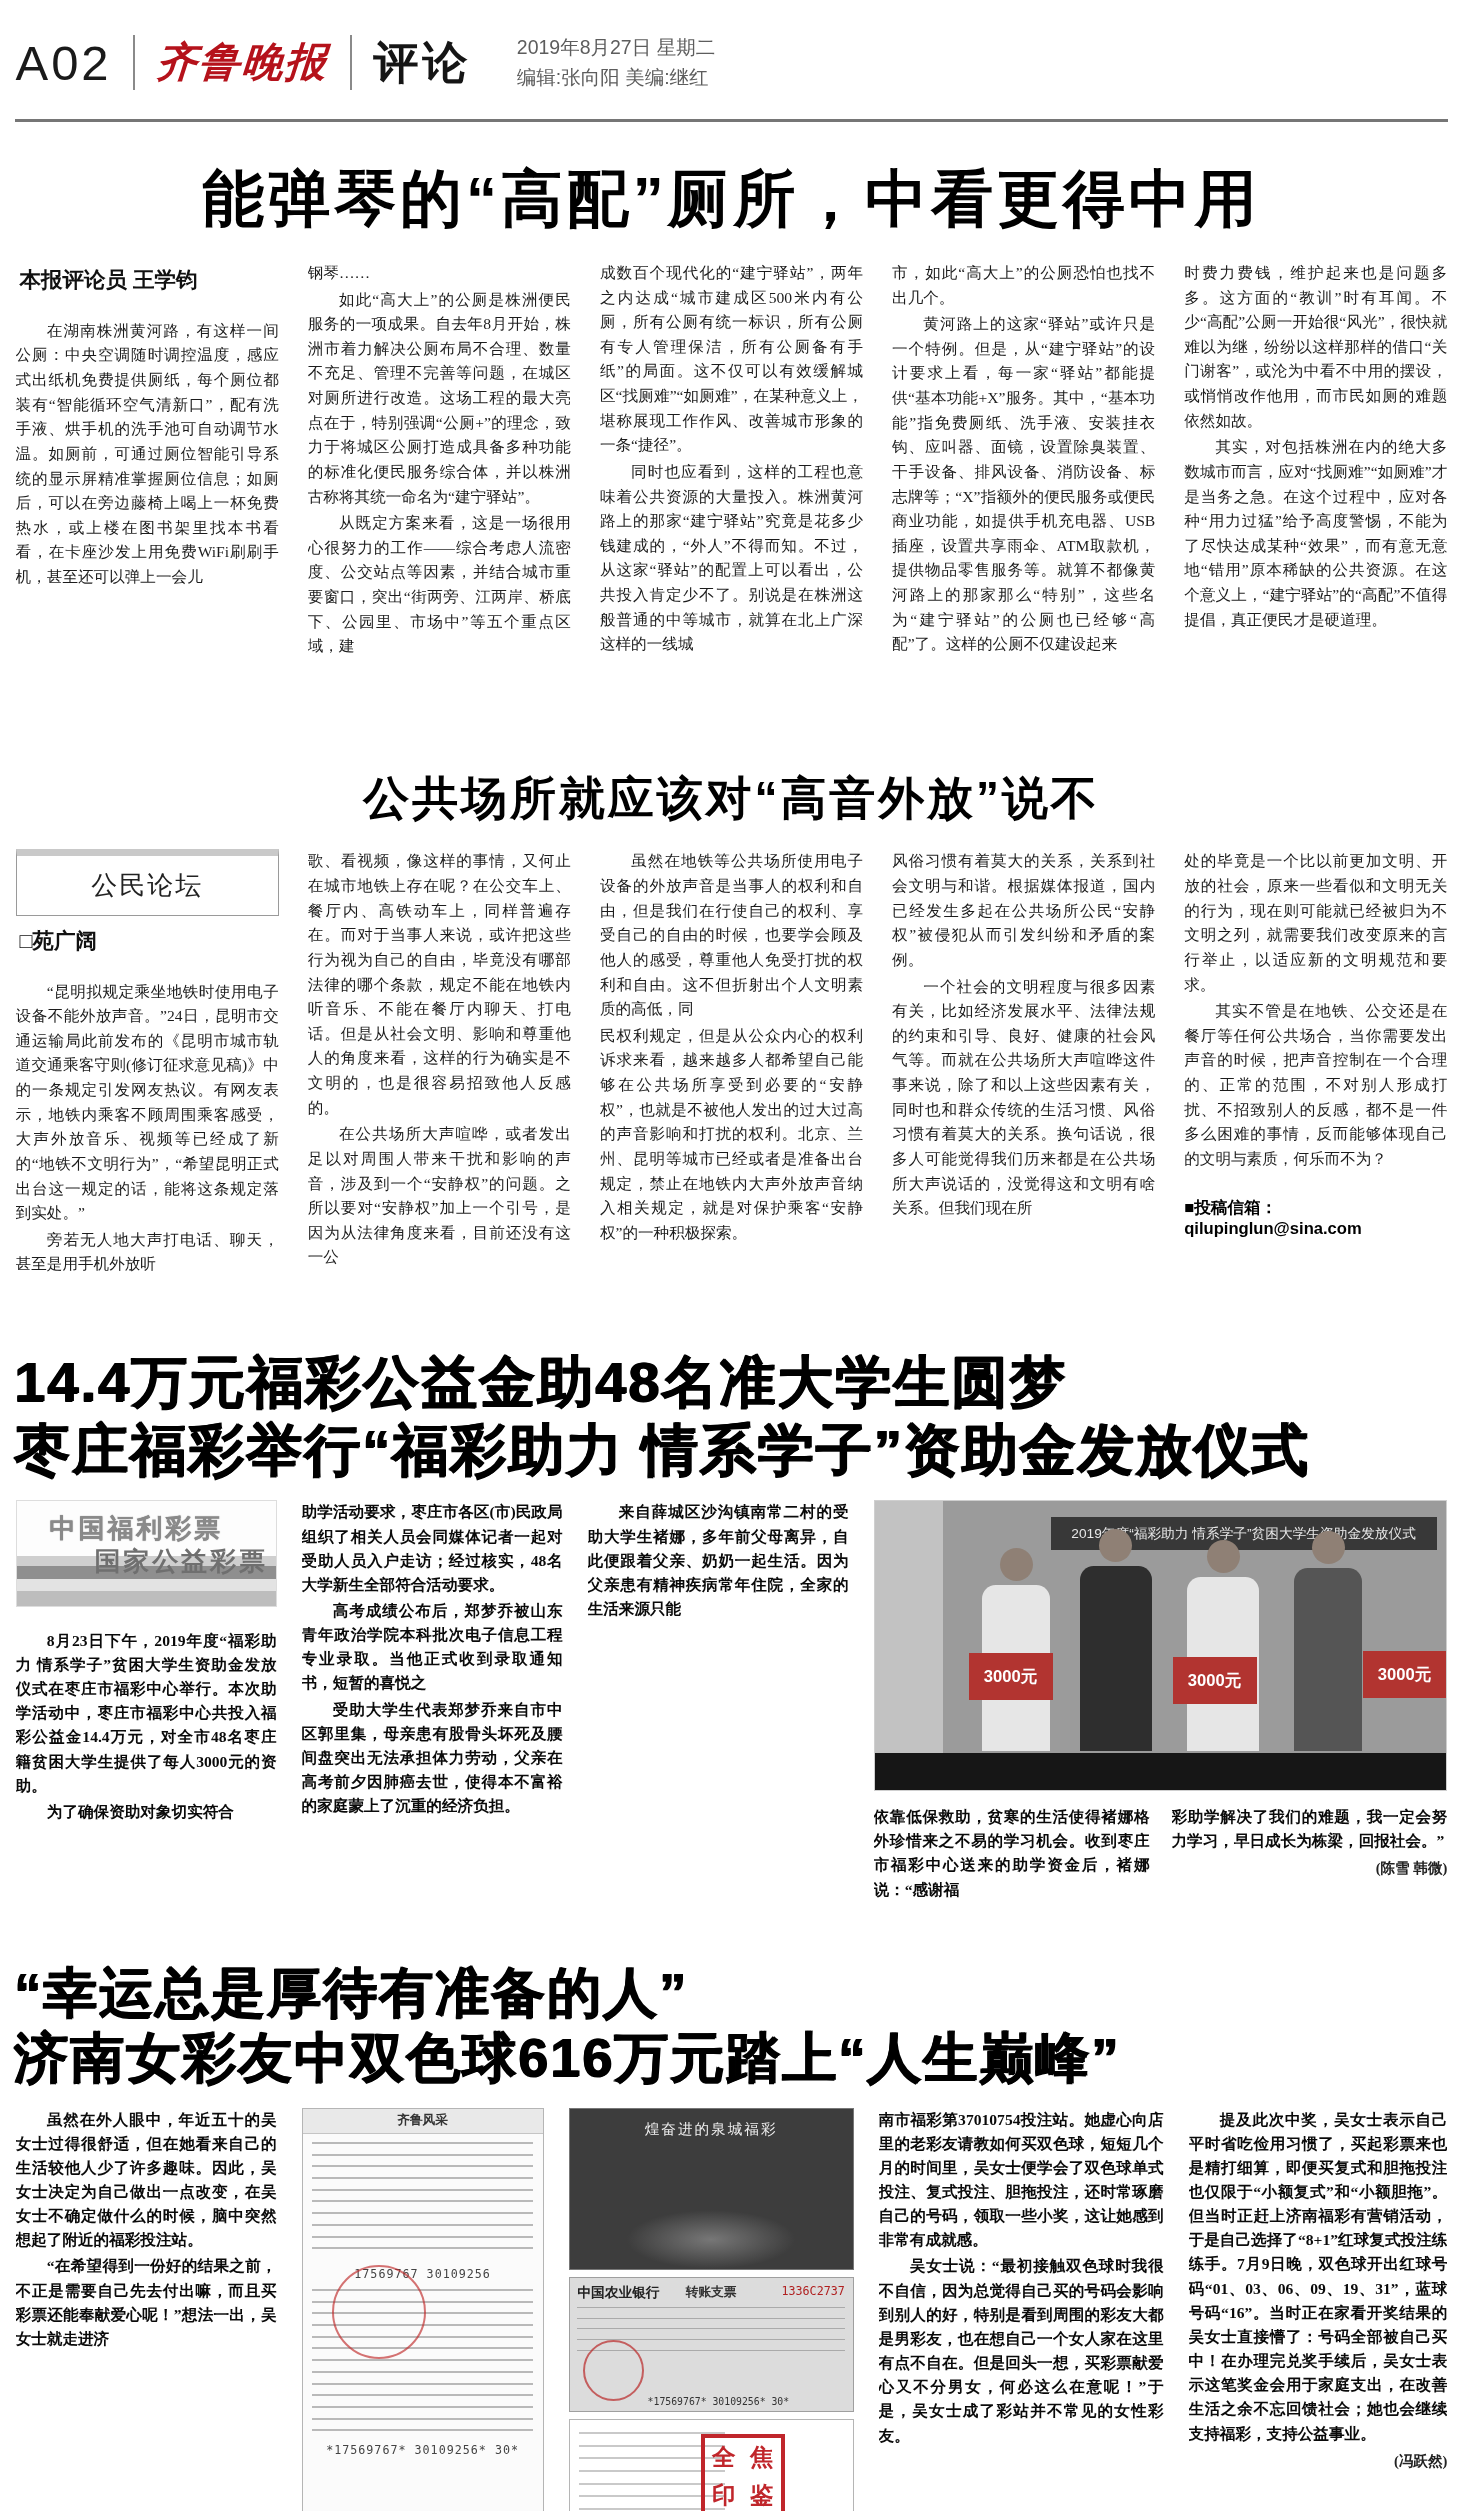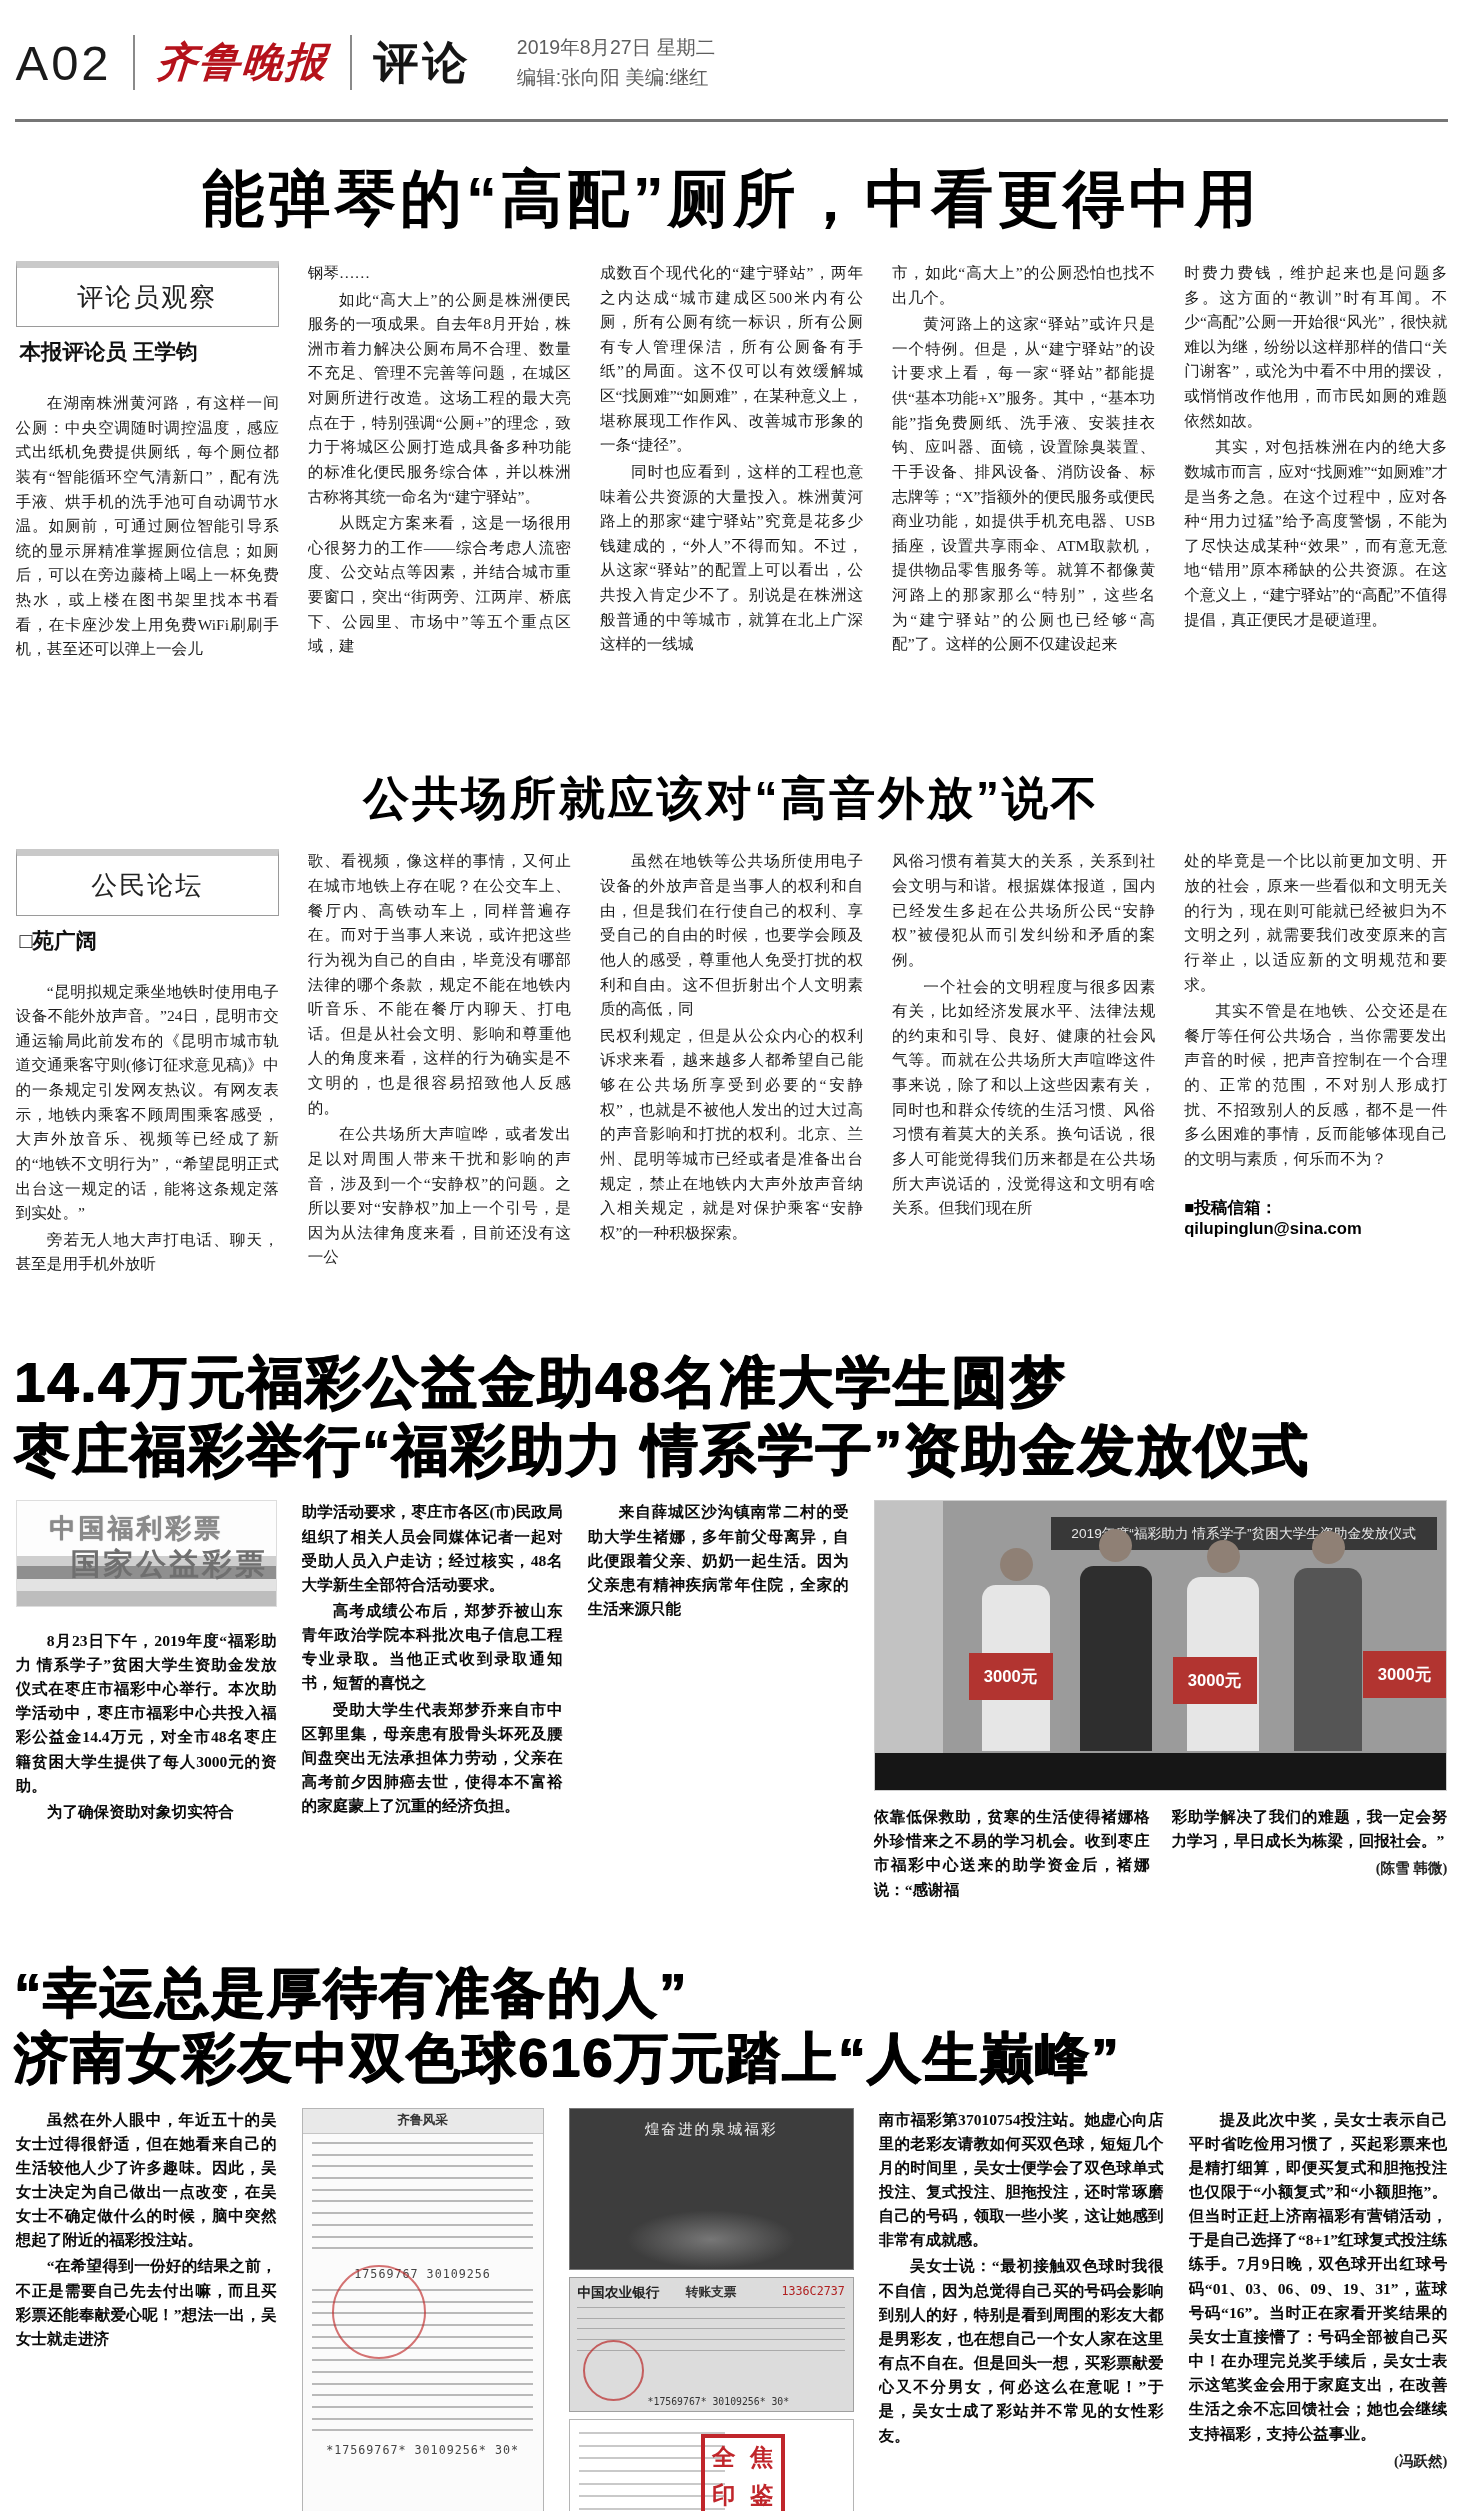--- a/index.html
+++ b/index.html
@@ -40,21 +40,21 @@
   .bodyrow{display:flex;gap:25px;margin:17.6px 15.6px 0 15.6px;}
   .bcol{overflow:hidden;}
   .bp{font-size:15.6px;line-height:1.55;text-align:justify;font-weight:700;color:#0a0a0a;margin:0 0 2px 0;}
   .credit{text-align:right;font-weight:700;font-size:14.6px;color:#222;margin-top:5.9px;}
   
   .lotlogo{height:105px;border:1px solid #ddd;margin-bottom:21.5px;position:relative;overflow:hidden;
            background:linear-gradient(180deg,#fdfdfd 0 52%,#cfcfcf 52% 62%,#8f8f8f 62% 74%,#e3e3e3 74% 86%,#bdbdbd 86% 100%);}
   .lotlogo .l1{position:absolute;top:9.8px;left:33px;font-family:"Liberation Sans",sans-serif;font-weight:900;
                font-size:26px;color:#8a8a8a;letter-spacing:2.9px;text-shadow:0 0 1px #666;}
   .lotlogo .l2{position:absolute;top:43px;right:7.8px;font-family:"Liberation Sans",sans-serif;font-weight:900;
-               font-size:30px;color:#6f6f6f;letter-spacing:2.9px;}
+               font-size:26px;color:#6f6f6f;letter-spacing:2.9px;}
   
   .photo3{position:relative;height:289px;background:linear-gradient(90deg,#c2c2c2 0 68px,#9b9b9b 68px 100%);
           overflow:hidden;border:1px solid #cfcfcf;}
   .photo3 .banner{position:absolute;top:15.6px;left:176px;right:9.8px;height:33px;background:#383838;color:#e8e8e8;
           font-size:13.7px;text-align:center;line-height:33px;font-family:"Liberation Sans",sans-serif;white-space:nowrap;}
   .fig{position:absolute;bottom:39px;border-radius:13.7px 13.7px 0 0;background:#2e2e2e;}
   .fig.light{background:#e6e6e6;}
   .fig.mid{background:#555;}
   .head{position:absolute;width:33px;height:33px;border-radius:50%;background:#8f8075;}
   .placard{position:absolute;width:84px;height:47px;background:#b23430;color:#fff;font-weight:700;
@@ -104,23 +104,20 @@
   <div class="dateblk">
     <div>2019年8月27日  星期二</div>
     <div>编辑:张向阳  美编:继红</div>
   </div>
 </div>
 <div class="rule"></div>
 
 <div class="h1a">能弹琴的“高配”厕所，中看更得中用</div>
 <div class="cols a1">
   <div class="col">
-    <div class="obox">
-      <span>评论员观察</span>
-    </div>
     <div class="byline">本报评论员  王学钧</div>
     <p class="p pi">在湖南株洲黄河路，有这样一间公厕：中央空调随时调控温度，感应式出纸机免费提供厕纸，每个厕位都装有“智能循环空气清新口”，配有洗手液、烘手机的洗手池可自动调节水温。如厕前，可通过厕位智能引导系统的显示屏精准掌握厕位信息；如厕后，可以在旁边藤椅上喝上一杯免费热水，或上楼在图书架里找本书看看，在卡座沙发上用免费WiFi刷刷手机，甚至还可以弹上一会儿</p>
   </div>
   <div class="col">
     <p class="p">钢琴……</p>
     <p class="p pi">如此“高大上”的公厕是株洲便民服务的一项成果。自去年8月开始，株洲市着力解决公厕布局不合理、数量不充足、管理不完善等问题，在城区对厕所进行改造。这场工程的最大亮点在于，特别强调“公厕+”的理念，致力于将城区公厕打造成具备多种功能的标准化便民服务综合体，并以株洲古称将其统一命名为“建宁驿站”。</p>
     <p class="p pi">从既定方案来看，这是一场很用心很努力的工作——综合考虑人流密度、公交站点等因素，并结合城市重要窗口，突出“街两旁、江两岸、桥底下、公园里、市场中”等五个重点区域，建</p>
   </div>
   <div class="col">
     <p class="p">成数百个现代化的“建宁驿站”，两年之内达成“城市建成区500米内有公厕，所有公厕有统一标识，所有公厕有专人管理保洁，所有公厕备有手纸”的局面。这不仅可以有效缓解城区“找厕难”“如厕难”，在某种意义上，堪称展现工作作风、改善城市形象的一条“捷径”。</p>

